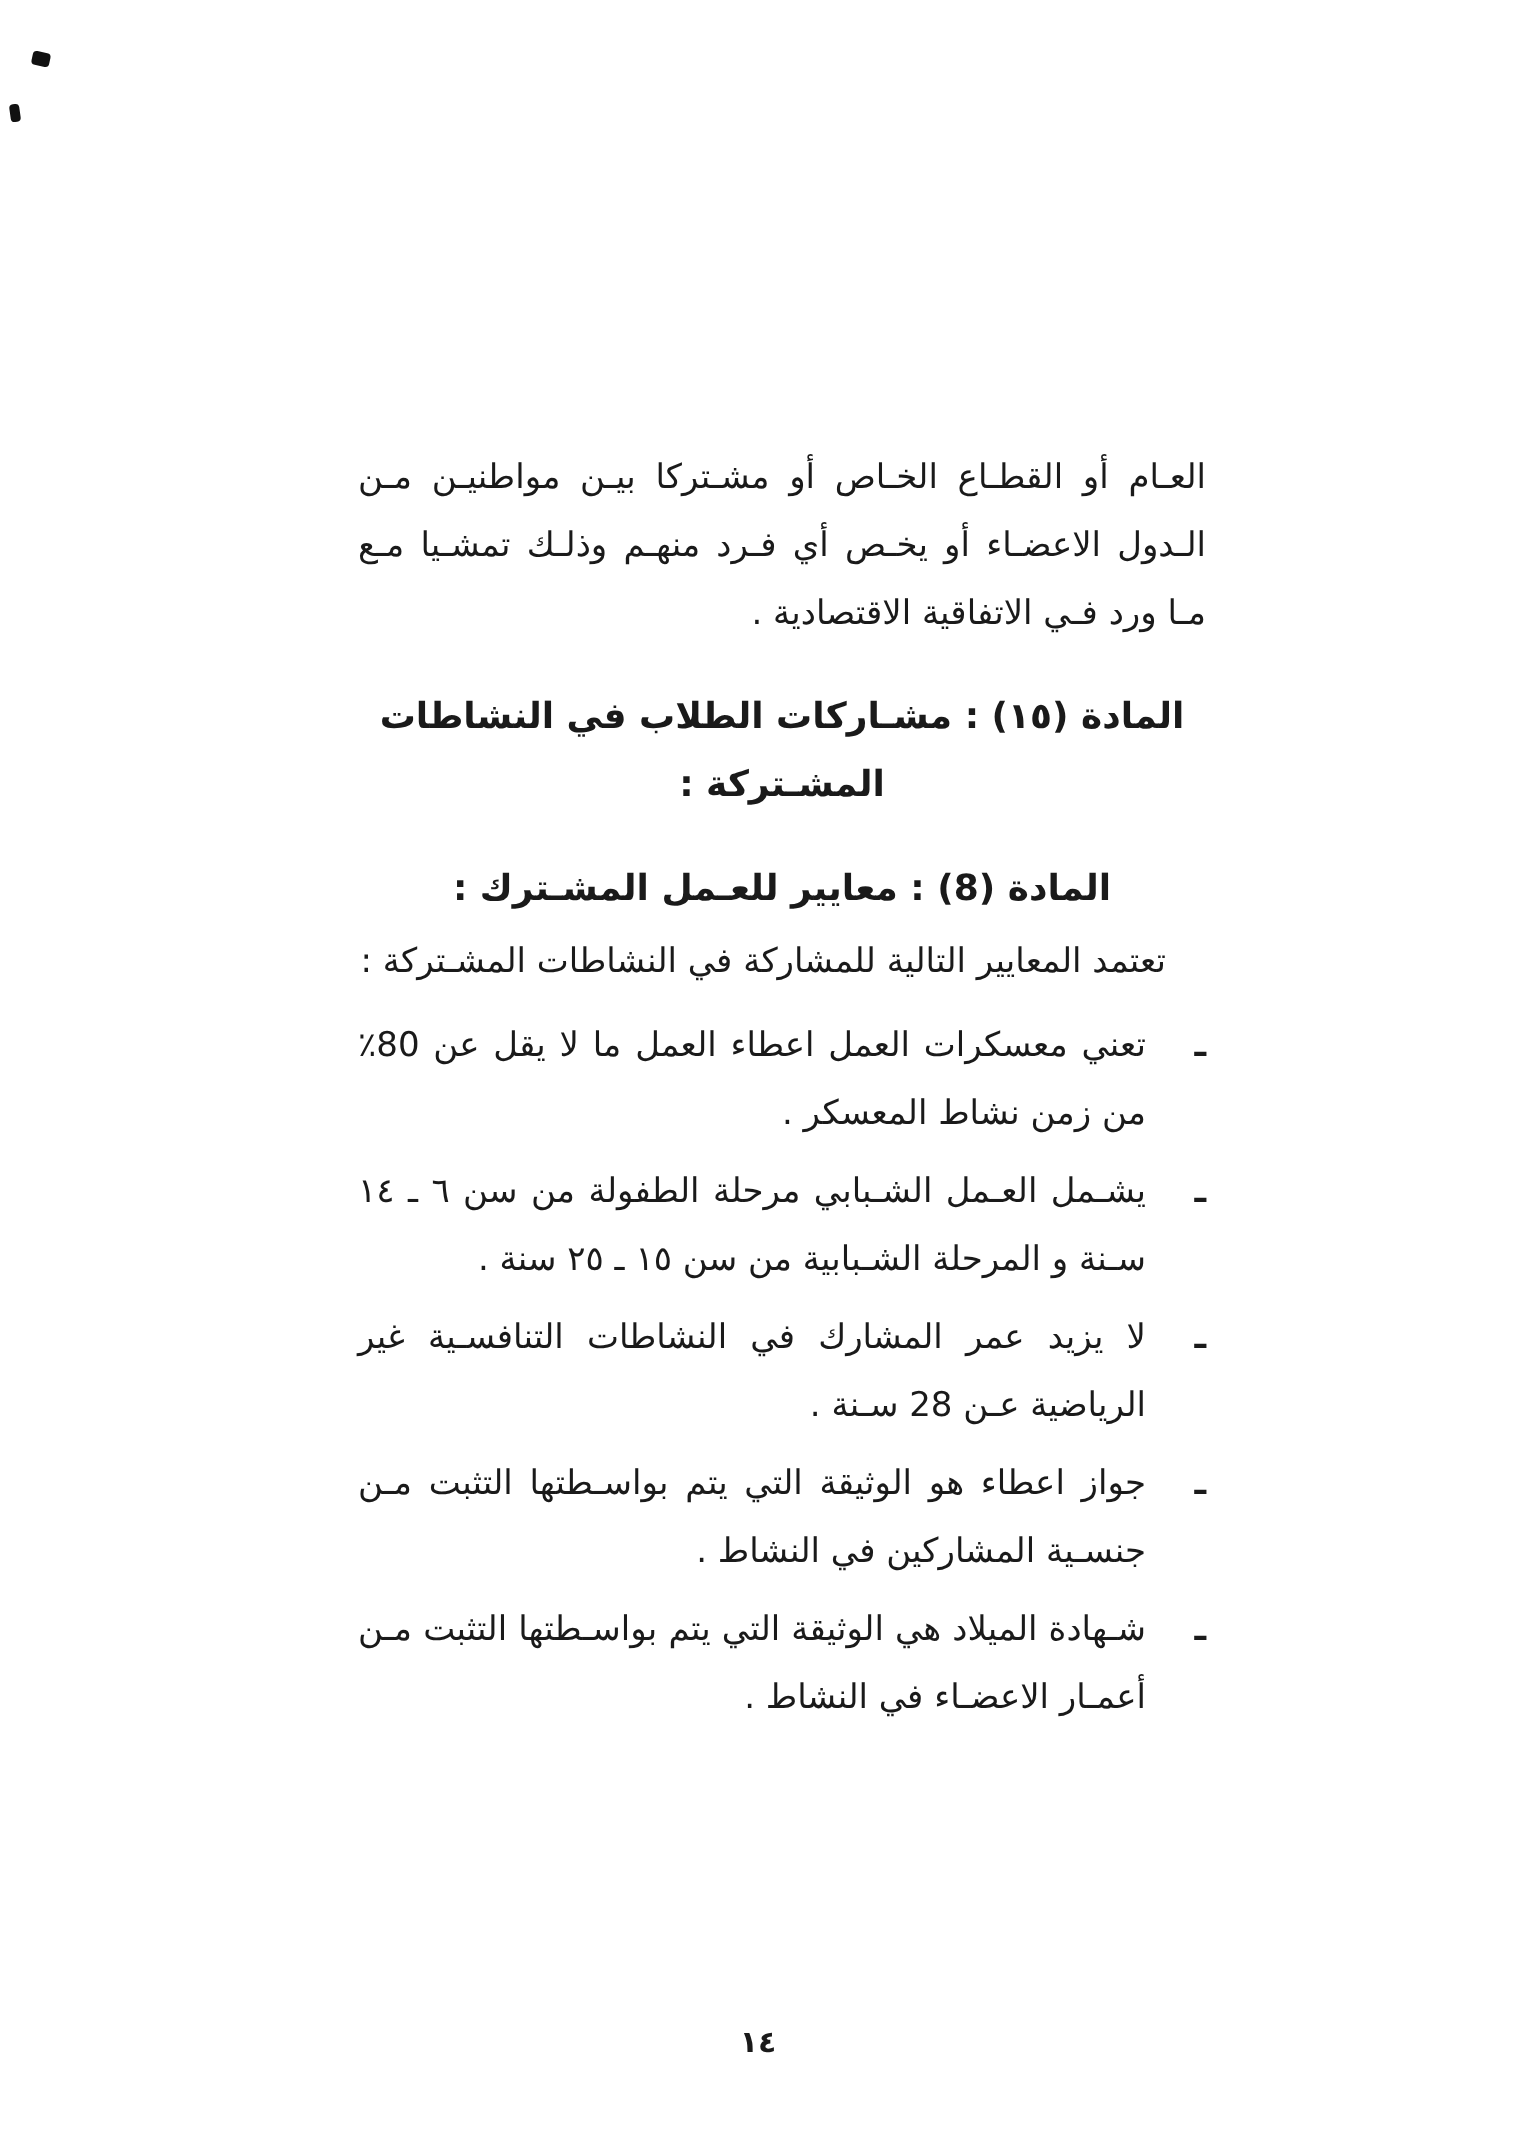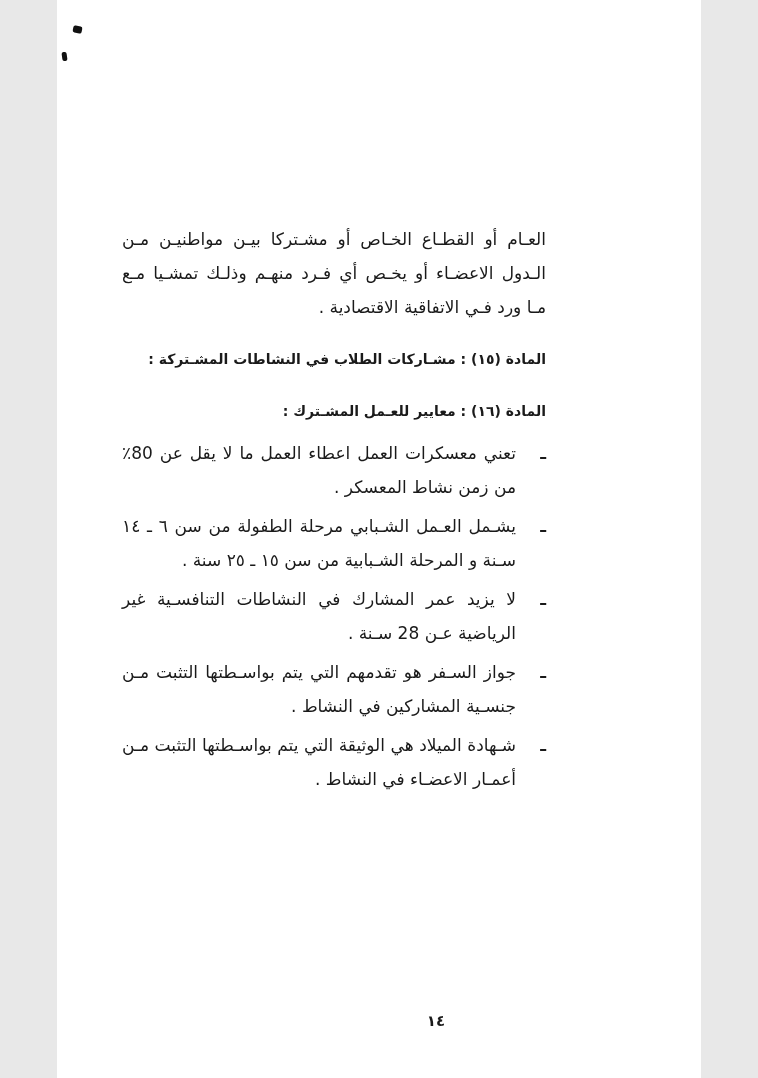--- a/index.html
+++ b/index.html
@@ -2,21 +2,21 @@
 <html lang="ar" dir="rtl"><head>
 <meta charset="utf-8">
 <style>
   html, body {
     margin: 0;
     padding: 0;
     background: #e8e8e8;
   }
   .page {
     position: relative;
-    width: 644px;
+    width: 758px;
     height: 1078px;
     margin: 0 auto;
     background: #ffffff;
     overflow: hidden;
     direction: rtl;
     font-family: "DejaVu Sans", sans-serif;
     color: #1a1a1a;
   }
   
   .artifact {
@@ -34,23 +34,23 @@
     width: 424px;
     font-size: 17px;
     line-height: 34px;
     text-align: justify;
   }
   .para {
     margin: 0;
   }
   .heading {
     margin: 18px 0 2px 0;
-    font-size: 14px;
+    font-size: 18px;
     font-weight: bold;
-    text-align: right;
+    text-align: center;
   }
   .body-indent {
     text-indent: 40px; 
   }
   .sub-indent {
     text-indent: 20px;
   }
   .list {
     margin-top: 8px;
   }
@@ -86,43 +86,44 @@
   <div class="artifact a1"></div>
   <div class="artifact a2"></div>
 
   <main class="content">
 
     <p class="para">العـام أو القطـاع الخـاص أو مشـتركا بيـن مواطنيـن مـن الـدول الاعضـاء أو يخـص أي فـرد منهـم وذلـك تمشـيا مـع مـا ورد فـي الاتفاقية الاقتصادية .</p>
 
     <h2 class="heading">المادة (١٥) : مشـاركات الطلاب في النشاطات المشـتركة :</h2>
 
 
-    <h2 class="heading">المادة (١٦) : معايير للعـمل المشـترك :</h2>
+    <h2 class="heading">المادة (8) : معايير للعـمل المشـترك :</h2>
 
+    <p class="para sub-indent">تعتمد المعايير التالية للمشاركة في النشاطات المشـتركة :</p>
 
     <div class="list">
 
       <div class="list-item">
         <span class="marker">ـ</span>
         <span class="item-text">تعني معسكرات العمل اعطاء العمل ما لا يقل عن 80٪ من زمن نشاط المعسكر .</span>
       </div>
 
       <div class="list-item">
         <span class="marker">ـ</span>
         <span class="item-text">يشـمل العـمل الشـبابي مرحلة الطفولة من سن ٦ ـ ١٤ سـنة و المرحلة الشـبابية من سن ١٥ ـ ٢٥ سنة .</span>
       </div>
 
       <div class="list-item">
         <span class="marker">ـ</span>
         <span class="item-text">لا يزيد عمر المشارك في النشاطات التنافسـية غير الرياضية عـن 28 سـنة .</span>
       </div>
 
       <div class="list-item">
         <span class="marker">ـ</span>
-        <span class="item-text">جواز السـفر هو تقدمهم التي يتم بواسـطتها التثبت مـن جنسـية المشاركين في النشاط .</span>
+        <span class="item-text">جواز اعطاء هو الوثيقة التي يتم بواسـطتها التثبت مـن جنسـية المشاركين في النشاط .</span>
       </div>
 
       <div class="list-item">
         <span class="marker">ـ</span>
         <span class="item-text">شـهادة الميلاد هي الوثيقة التي يتم بواسـطتها التثبت مـن أعمـار الاعضـاء في النشاط .</span>
       </div>
 
     </div>
 
   </main>

